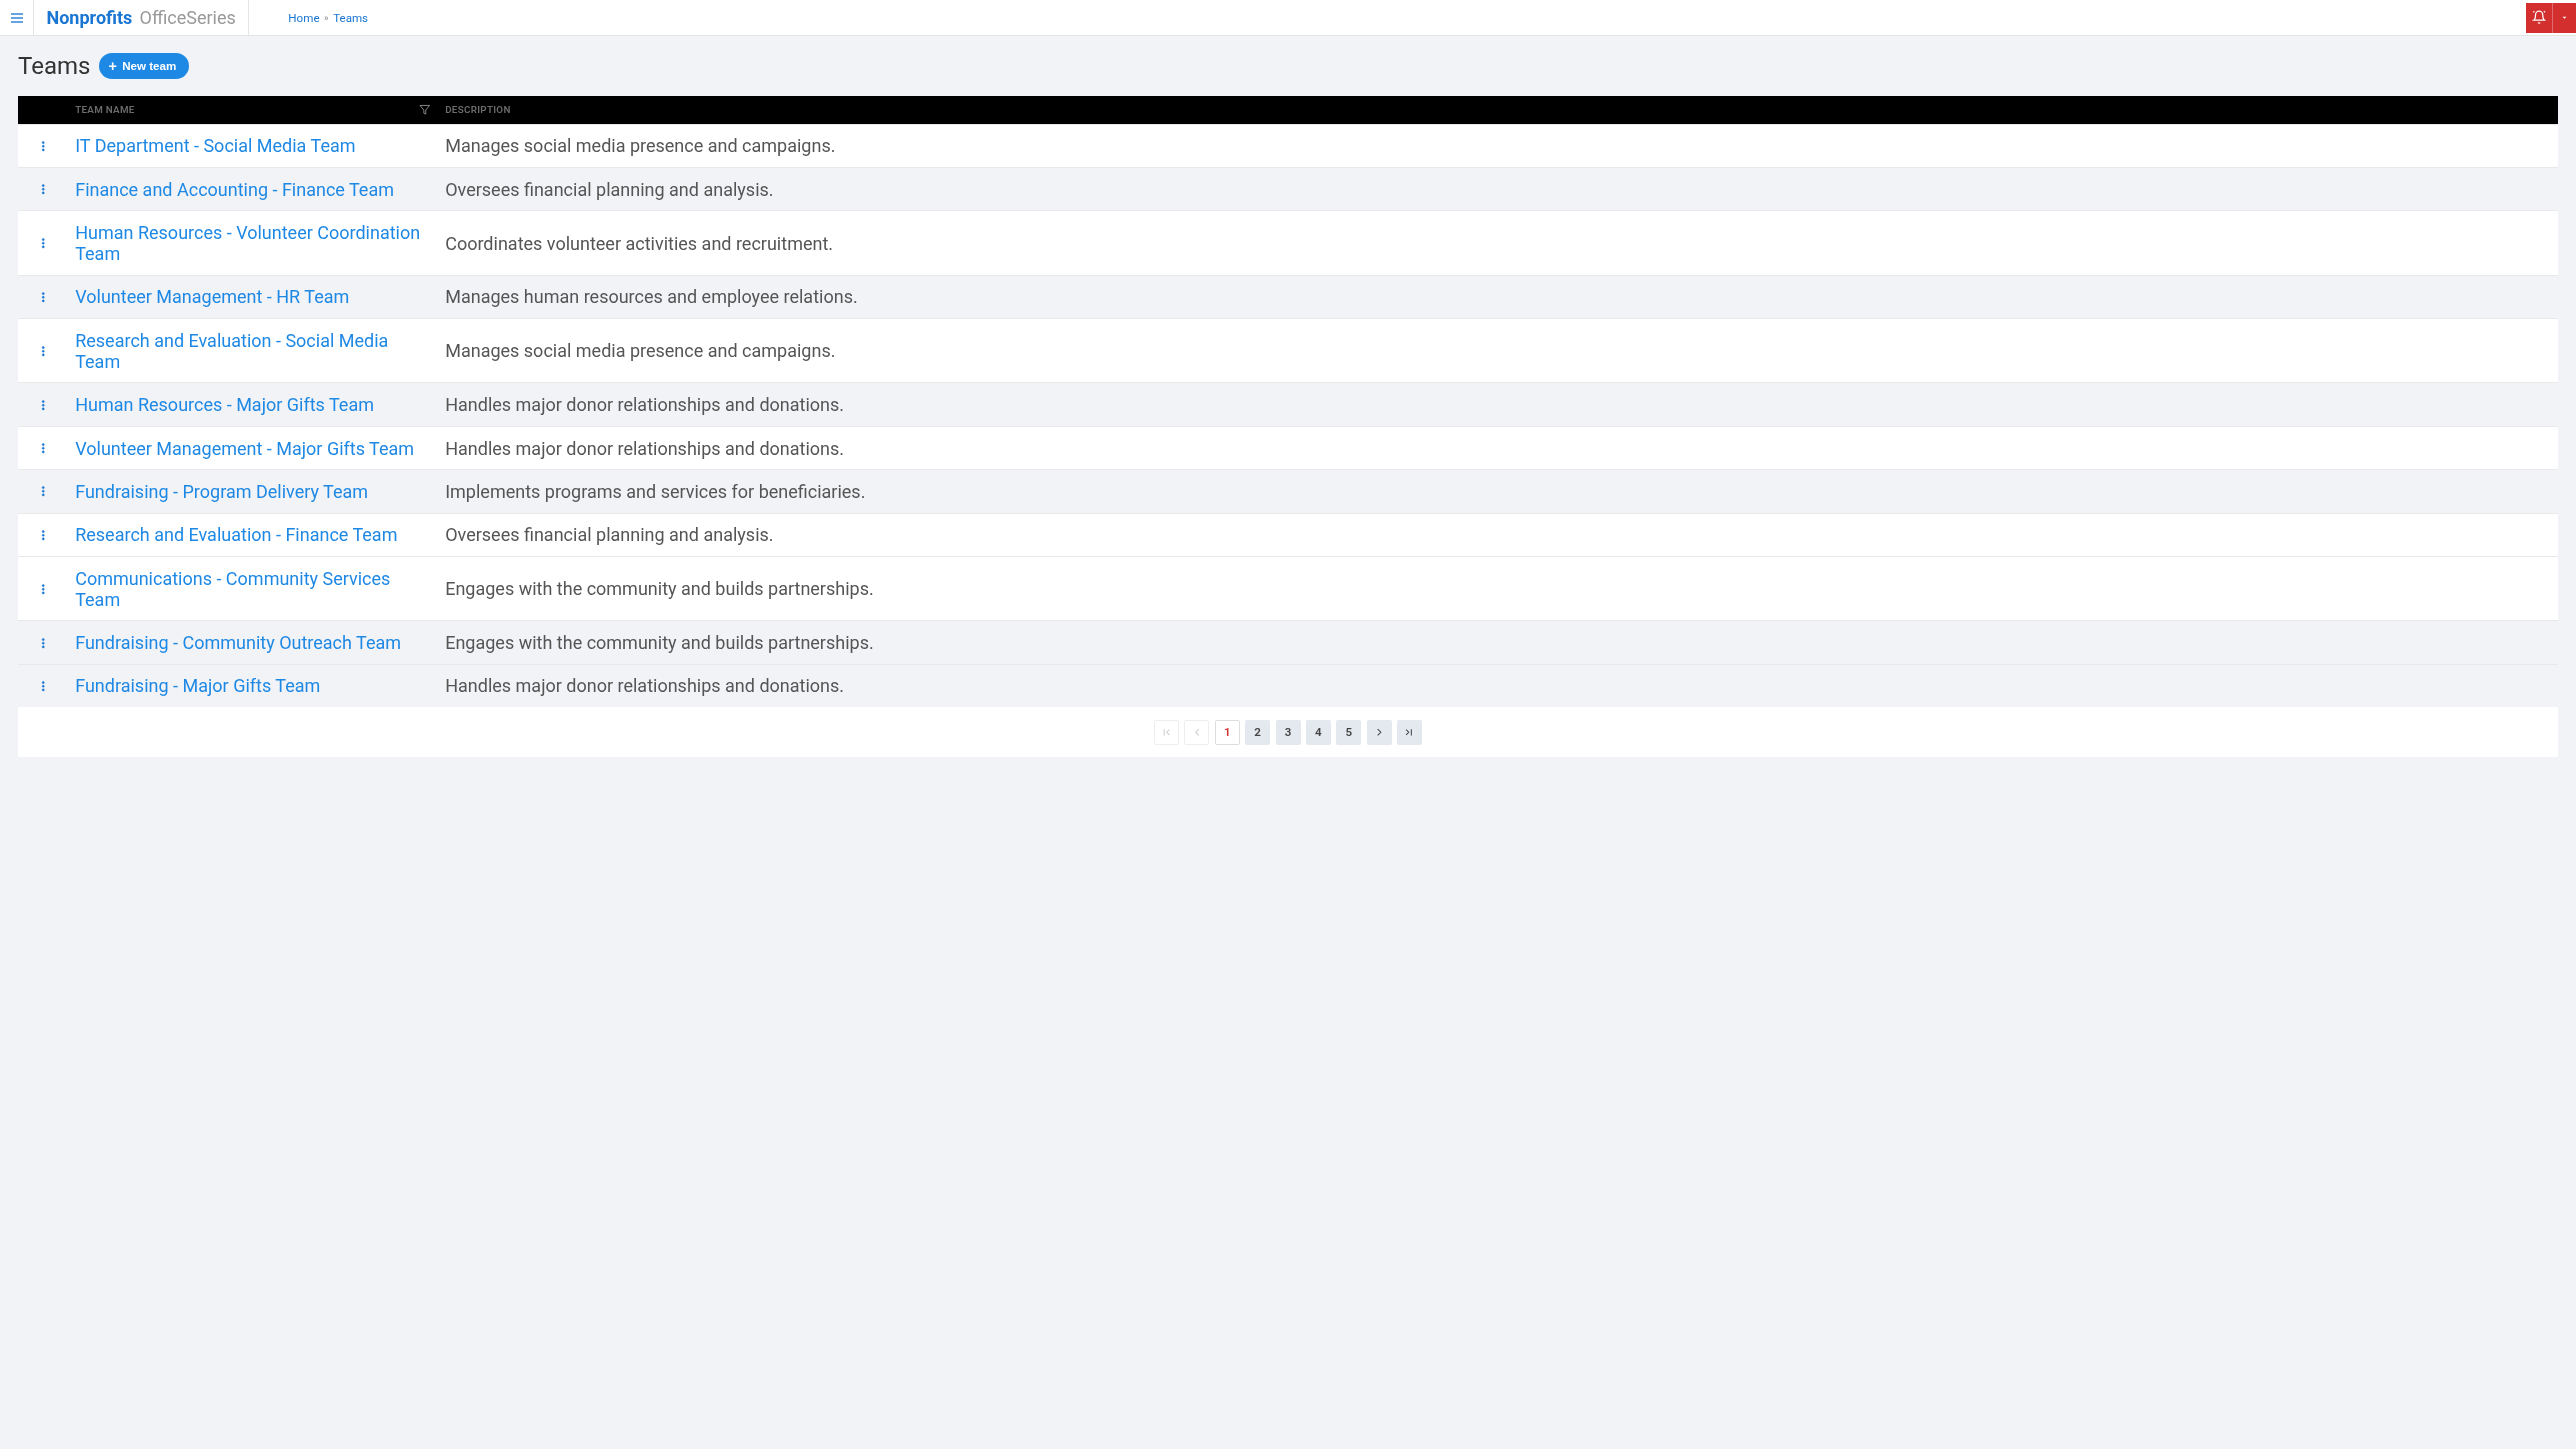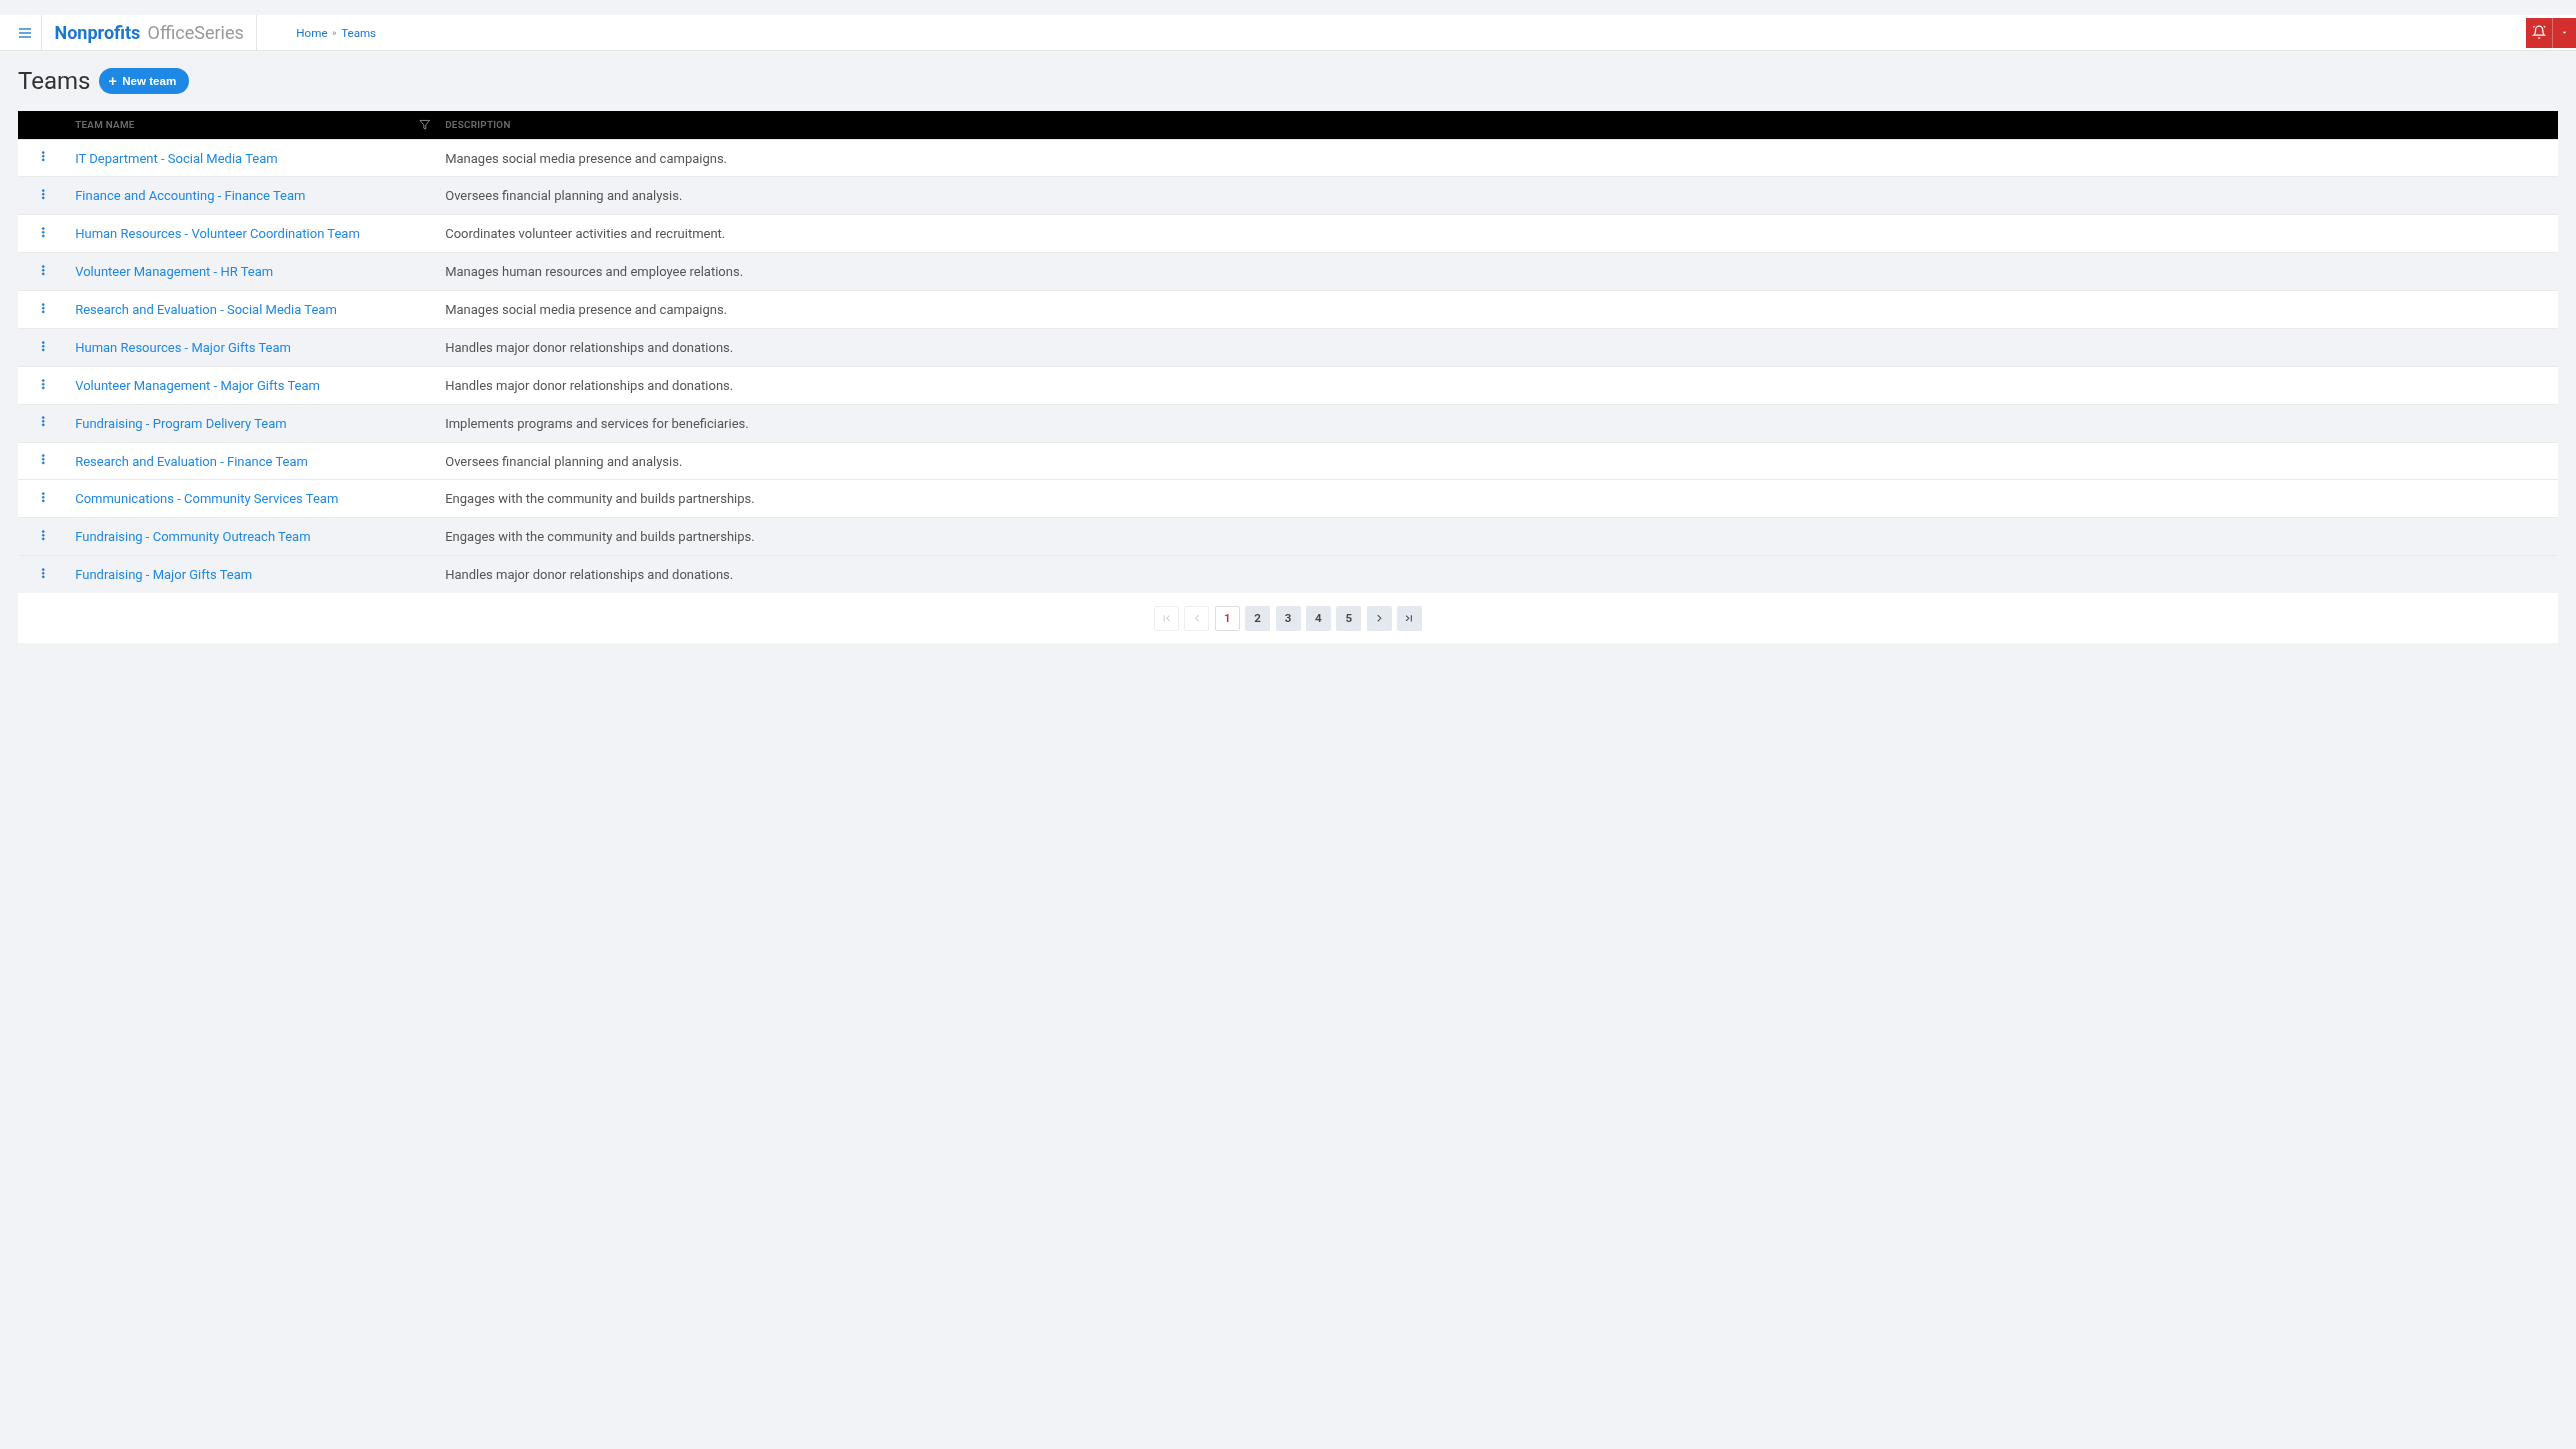--- a/index.html
+++ b/index.html
@@ -10,22 +10,21 @@
   font-size: 12.5px;
 }
 
 
 .header {
   background: #fff;
   height: 36px;
   display: flex;
   align-items: center;
   border-bottom: 0.9px solid #e5e5e5;
-  padding-left: 8px;
-  margin-top: 15px;
+  padding-left: 0;
 }
 .menu-button {
   width: 34px;
   height: 36px;
   display: flex;
   align-items: center;
   justify-content: center;
   border-right: 0.9px solid #e5e5e5;
   cursor: pointer;
 }
@@ -129,21 +128,21 @@
   align-items: center;
   justify-content: space-between;
 }
 .filter-icon { width: 11.6px; height: 11.6px; stroke: #888; cursor: pointer; }
 .table tbody tr {
   border-top: 0.9px solid #e9e9e9;
 }
 .table tbody tr.alt { background: #f1f3f6; }
 .table tbody td {
   padding: 10.7px 7.2px;
-  font-size: 13px;
+  font-size: 18px;
   vertical-align: middle;
   color: #555;
 }
 .row-actions {
   text-align: center;
   cursor: pointer;
 }
 .row-actions svg { stroke: #1976d2; }
 .team-link { color: #1e88e5; text-decoration: none; }
 

